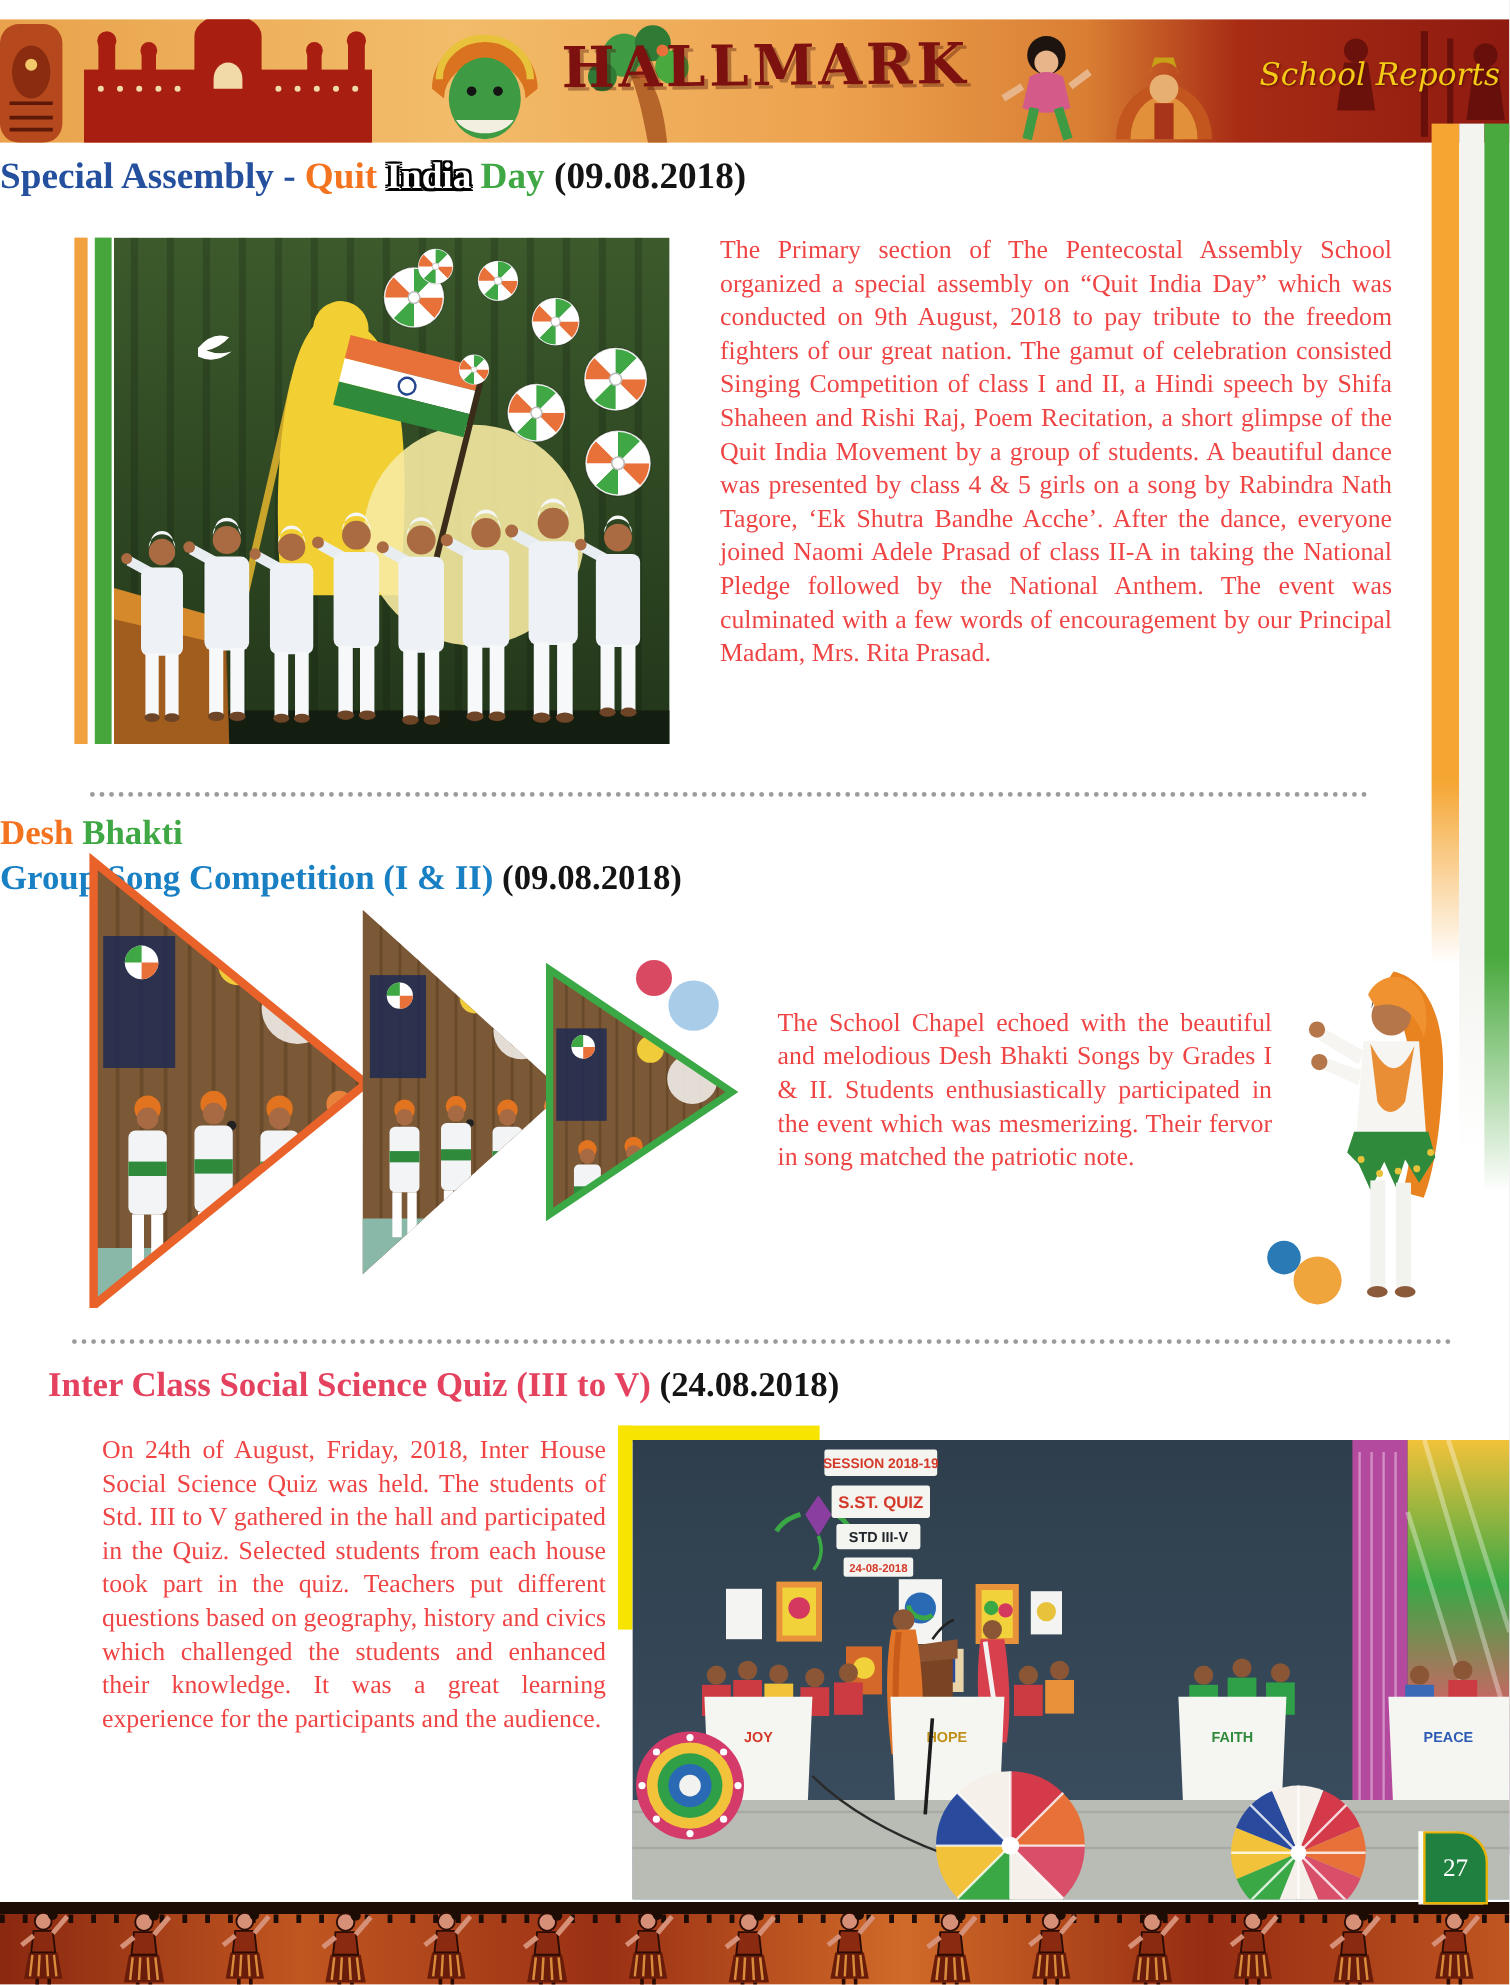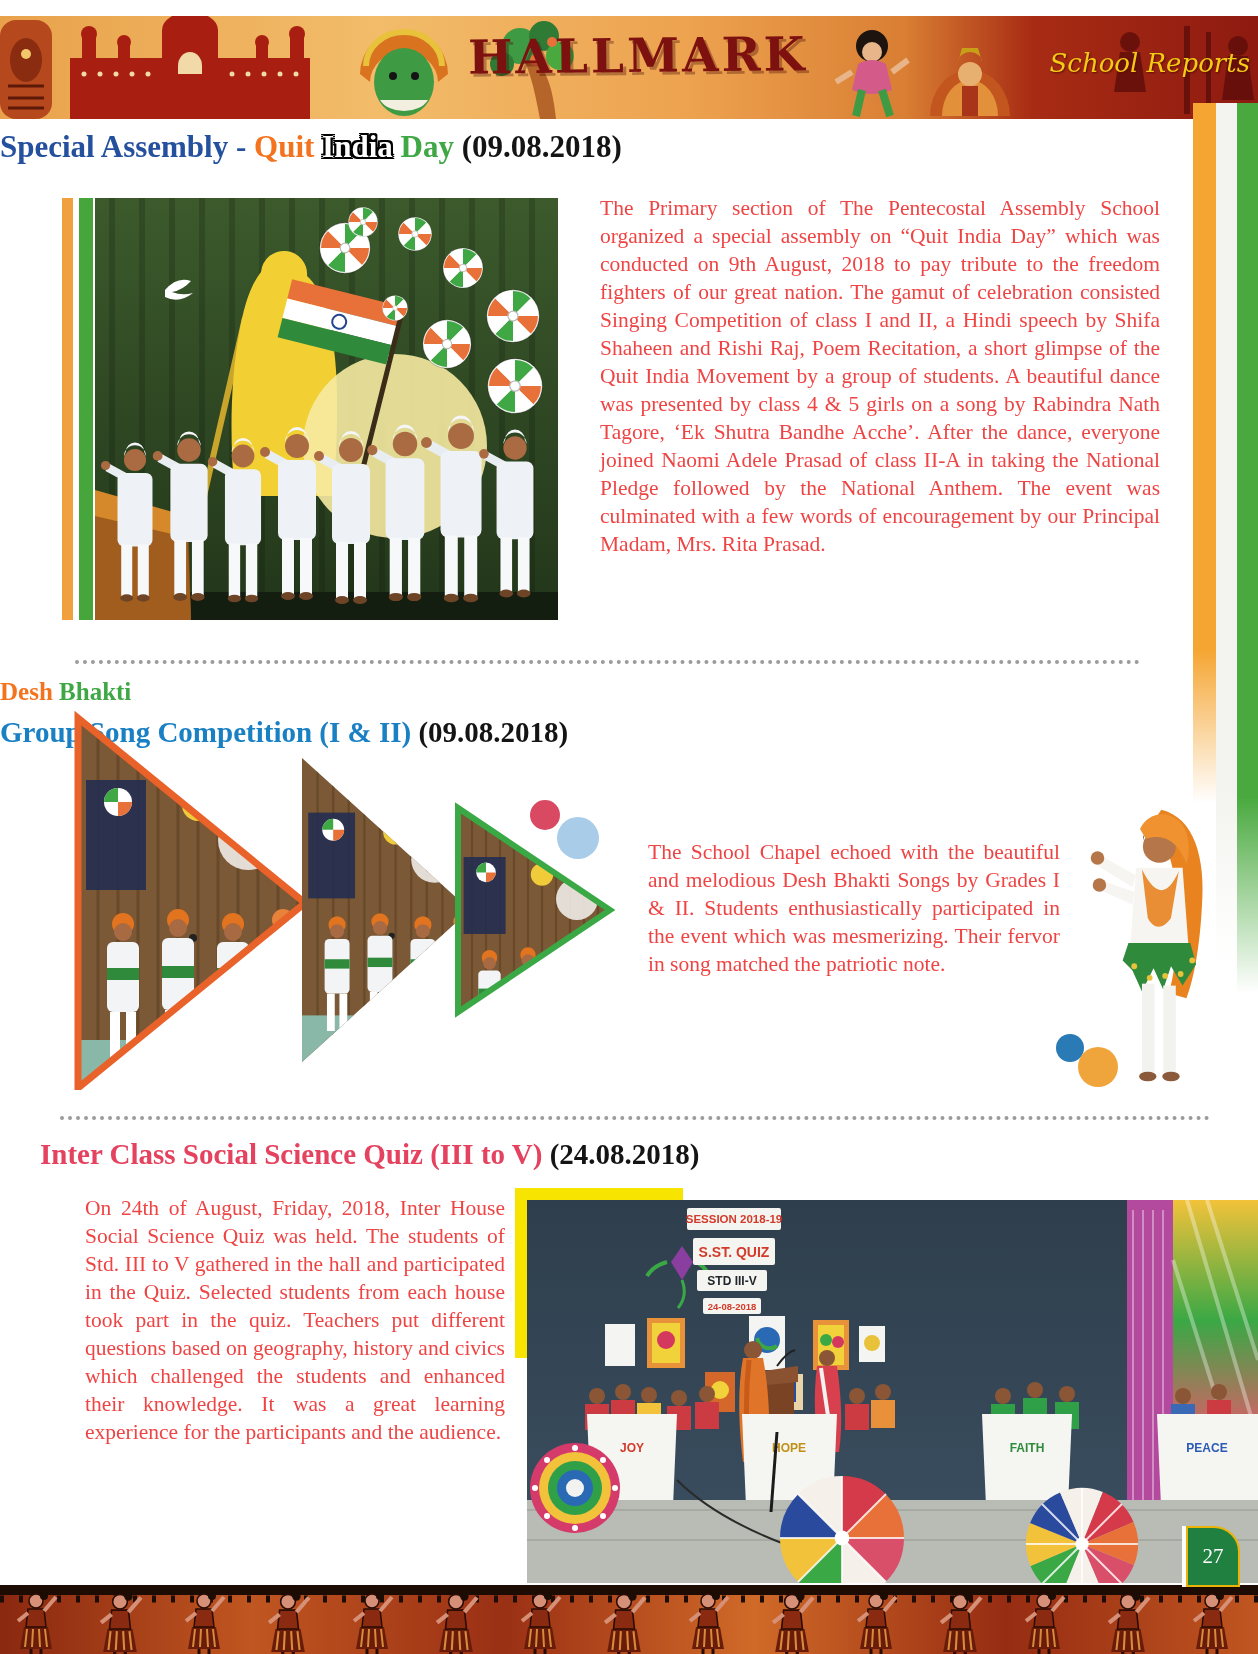--- a/index.html
+++ b/index.html
@@ -23,21 +23,21 @@
   #rs-gap{left:1216px;top:103px;width:21px;height:860px;
     background:linear-gradient(#f3f3ef 80%, rgba(243,243,239,0));}
   #rs-green{left:1237px;top:103px;width:21px;height:890px;
     background:linear-gradient(#49a93e 78%, rgba(73,169,62,0));}
   #ls-orange{left:62px;top:198px;width:11px;height:422px;background:#f0a03c;}
   #ls-green{left:79px;top:198px;width:14px;height:422px;background:#46a63c;}
 
   
   .h-center{left:0;right:68px;font-weight:bold;line-height:1.25;}
   #title1{top:128px;font-size:31px;}
-  #h-desh{top:676px;font-size:25px;}
+  #h-desh{top:676px;font-size:29px;}
   #h-group{top:714px;font-size:29px;}
   #title3{top:1136px;font-size:29px;padding-left:40px;}
   .c-navy{color:#24509e;} .c-saffron{color:#f4731f;} .c-green{color:#3fa845;}
   .c-black{color:#141414;} .c-blue{color:#1a80c4;} .c-red{color:#e4425e;}
   .c-outline{color:#ffffff;text-shadow:-2px -2px 0 #000,2px -2px 0 #000,-2px 2px 0 #000,
      2px 2px 0 #000,0 -2px 0 #000,0 2px 0 #000,-2px 0 0 #000,2px 0 0 #000;}
 
   
   .bodytext{font-size:21.5px;line-height:28px;color:#ef4444;text-align:justify;margin:0;}
   #body1{left:600px;top:194px;width:560px;}

